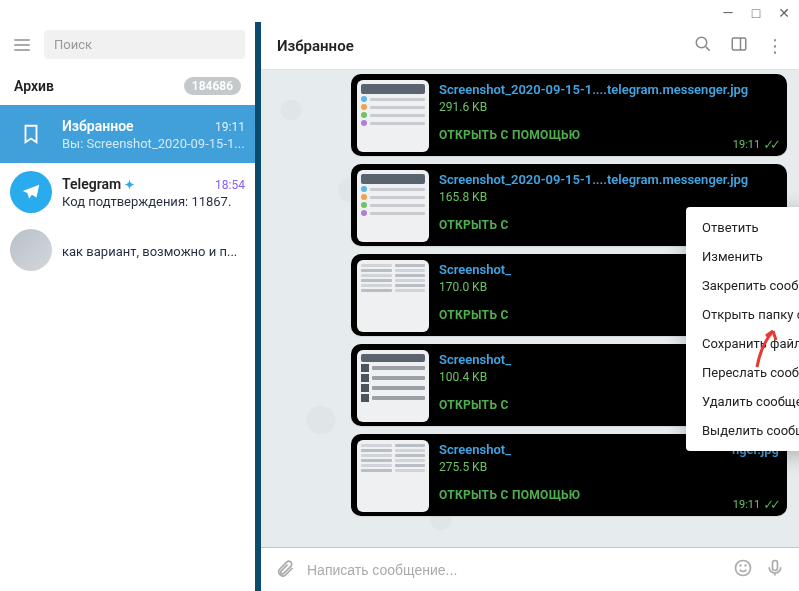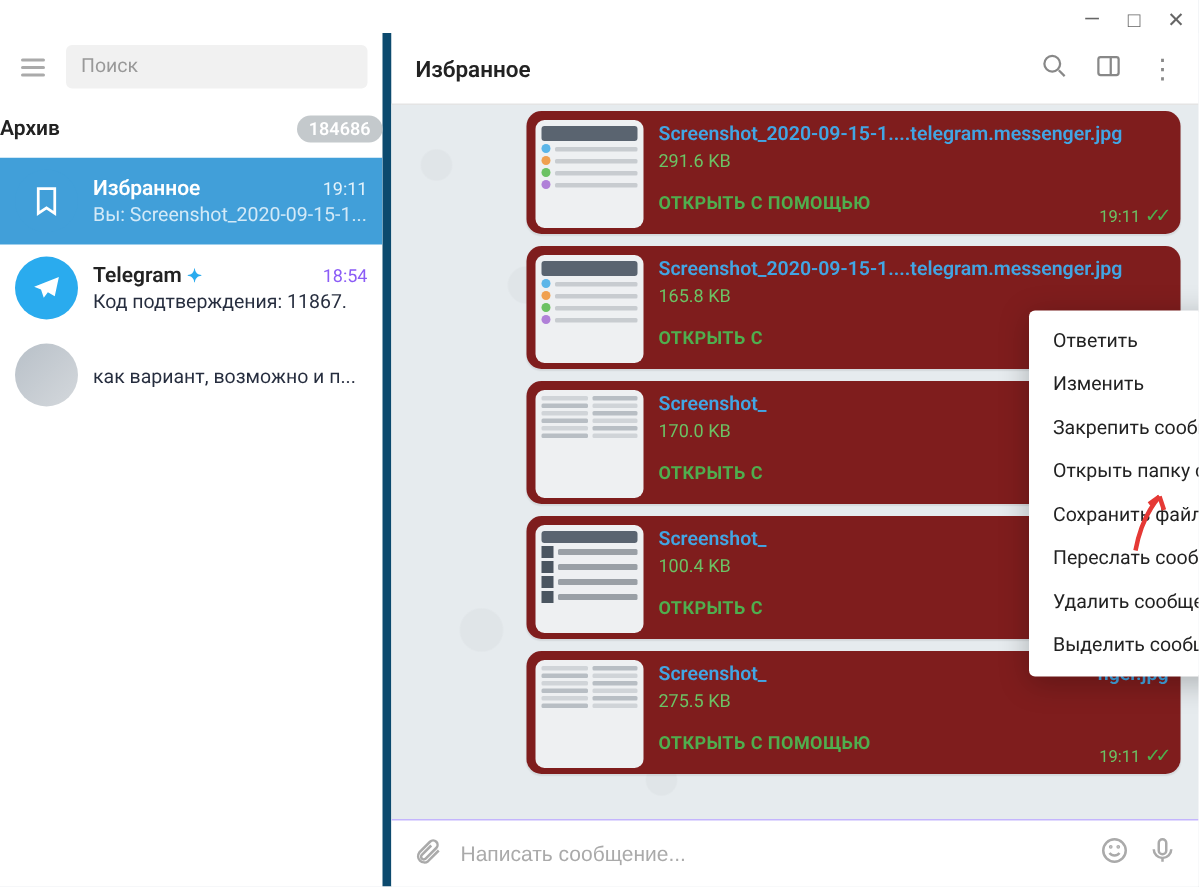--- a/index.html
+++ b/index.html
@@ -6,21 +6,21 @@
 body { font-family: -apple-system, "Segoe UI", Roboto, sans-serif; width: 799px; height: 591px; overflow: hidden; background: #fff; color: #222; font-size: 13px; }
 .window-controls { position: absolute; top: 4px; right: 6px; display: flex; gap: 10px; color: #666; z-index: 100; }
 .window-controls span { width: 18px; height: 18px; display: flex; align-items: center; justify-content: center; font-size: 14px; cursor: default; }
 .app { display: flex; height: 591px; padding-top: 22px; }
 
 .sidebar { width: 261px; background: #fff; border-right: 6px solid #0c4a6e; display: flex; flex-direction: column; }
 .sb-top { display: flex; align-items: center; padding: 8px 10px; gap: 10px; }
 .burger { display: flex; flex-direction: column; gap: 3px; padding: 4px; }
 .burger div { width: 16px; height: 2px; background: #aaa; border-radius: 1px; }
 .search-box { flex: 1; background: #f1f1f1; border-radius: 4px; padding: 7px 10px; color: #999; font-size: 13px; }
-.archive-row { display: flex; align-items: center; justify-content: space-between; padding: 10px 0; }
+.archive-row { display: flex; align-items: center; justify-content: space-between; padding: 10px 14px; }
 .archive-row .label { font-weight: 600; font-size: 14px; color: #222; }
 .archive-badge { background: #c4c9cc; color: #fff; border-radius: 10px; padding: 2px 8px; font-size: 12px; font-weight: 600; }
 .chat-list { flex: 1; overflow: hidden; }
 .chat-item { display: flex; padding: 8px 10px; gap: 10px; align-items: center; cursor: pointer; }
 .chat-item.active { background: #419fd9; color: #fff; }
 .avatar { width: 42px; height: 42px; border-radius: 50%; flex-shrink: 0; display: flex; align-items: center; justify-content: center; }
 .chat-body { flex: 1; min-width: 0; }
 .chat-row1 { display: flex; justify-content: space-between; align-items: baseline; }
 .chat-name { font-weight: 600; font-size: 14px; white-space: nowrap; overflow: hidden; text-overflow: ellipsis; }
 .chat-time { font-size: 12px; margin-left: 6px; }
@@ -39,21 +39,21 @@
 .header-icons svg { width: 18px; height: 18px; }
 .messages { flex: 1; overflow: hidden; position: relative; background: #e6ebee; }
 .messages::before { content: ""; position: absolute; inset: 0; background:
   radial-gradient(circle at 30px 40px, #dde2e5 10px, transparent 11px),
   radial-gradient(circle at 90px 120px, #dde2e5 12px, transparent 13px),
   radial-gradient(circle at 200px 250px, #dde2e5 8px, transparent 9px),
   radial-gradient(circle at 60px 350px, #dde2e5 14px, transparent 15px),
   radial-gradient(circle at 180px 450px, #dde2e5 10px, transparent 11px);
   opacity: 0.6; }
 .msg-scroll { position: absolute; right: 12px; top: 0; left: 90px; bottom: 0; padding-top: 4px; }
-.bubble { background: #7f1d1d; border-radius: 10px; margin-bottom: 8px; padding: 6px 8px 4px 6px; display: flex; gap: 10px; position: relative; box-shadow: 0 1px 1px rgba(0,0,0,0.08); }
+.bubble { background: #000000; border-radius: 10px; margin-bottom: 8px; padding: 6px 8px 4px 6px; display: flex; gap: 10px; position: relative; box-shadow: 0 1px 1px rgba(0,0,0,0.08); }
 .thumb { width: 72px; height: 72px; background: #eef0f2; border-radius: 6px; flex-shrink: 0; padding: 4px; display: flex; flex-direction: column; gap: 2px; }
 .th-bar { height: 6px; background: #d0d4d8; border-radius: 2px; }
 .th-row { display: flex; gap: 3px; align-items: center; }
 .th-dot { width: 6px; height: 6px; border-radius: 50%; }
 .th-line { flex: 1; height: 3px; background: #c8ccd0; border-radius: 1px; }
 .bubble-body { flex: 1; min-width: 0; padding-top: 2px; }
 .fname { font-weight: 600; font-size: 13px; color: #42a5e3; white-space: nowrap; overflow: hidden; text-overflow: ellipsis; }
 .fsize { color: #6cc264; font-size: 12px; margin-top: 3px; }
 .open-with { color: #4fae4e; font-weight: 700; font-size: 12px; margin-top: 14px; letter-spacing: 0.3px; }
 .msg-meta { position: absolute; right: 10px; bottom: 4px; font-size: 11px; color: #6cc264; display: flex; align-items: center; gap: 3px; }

